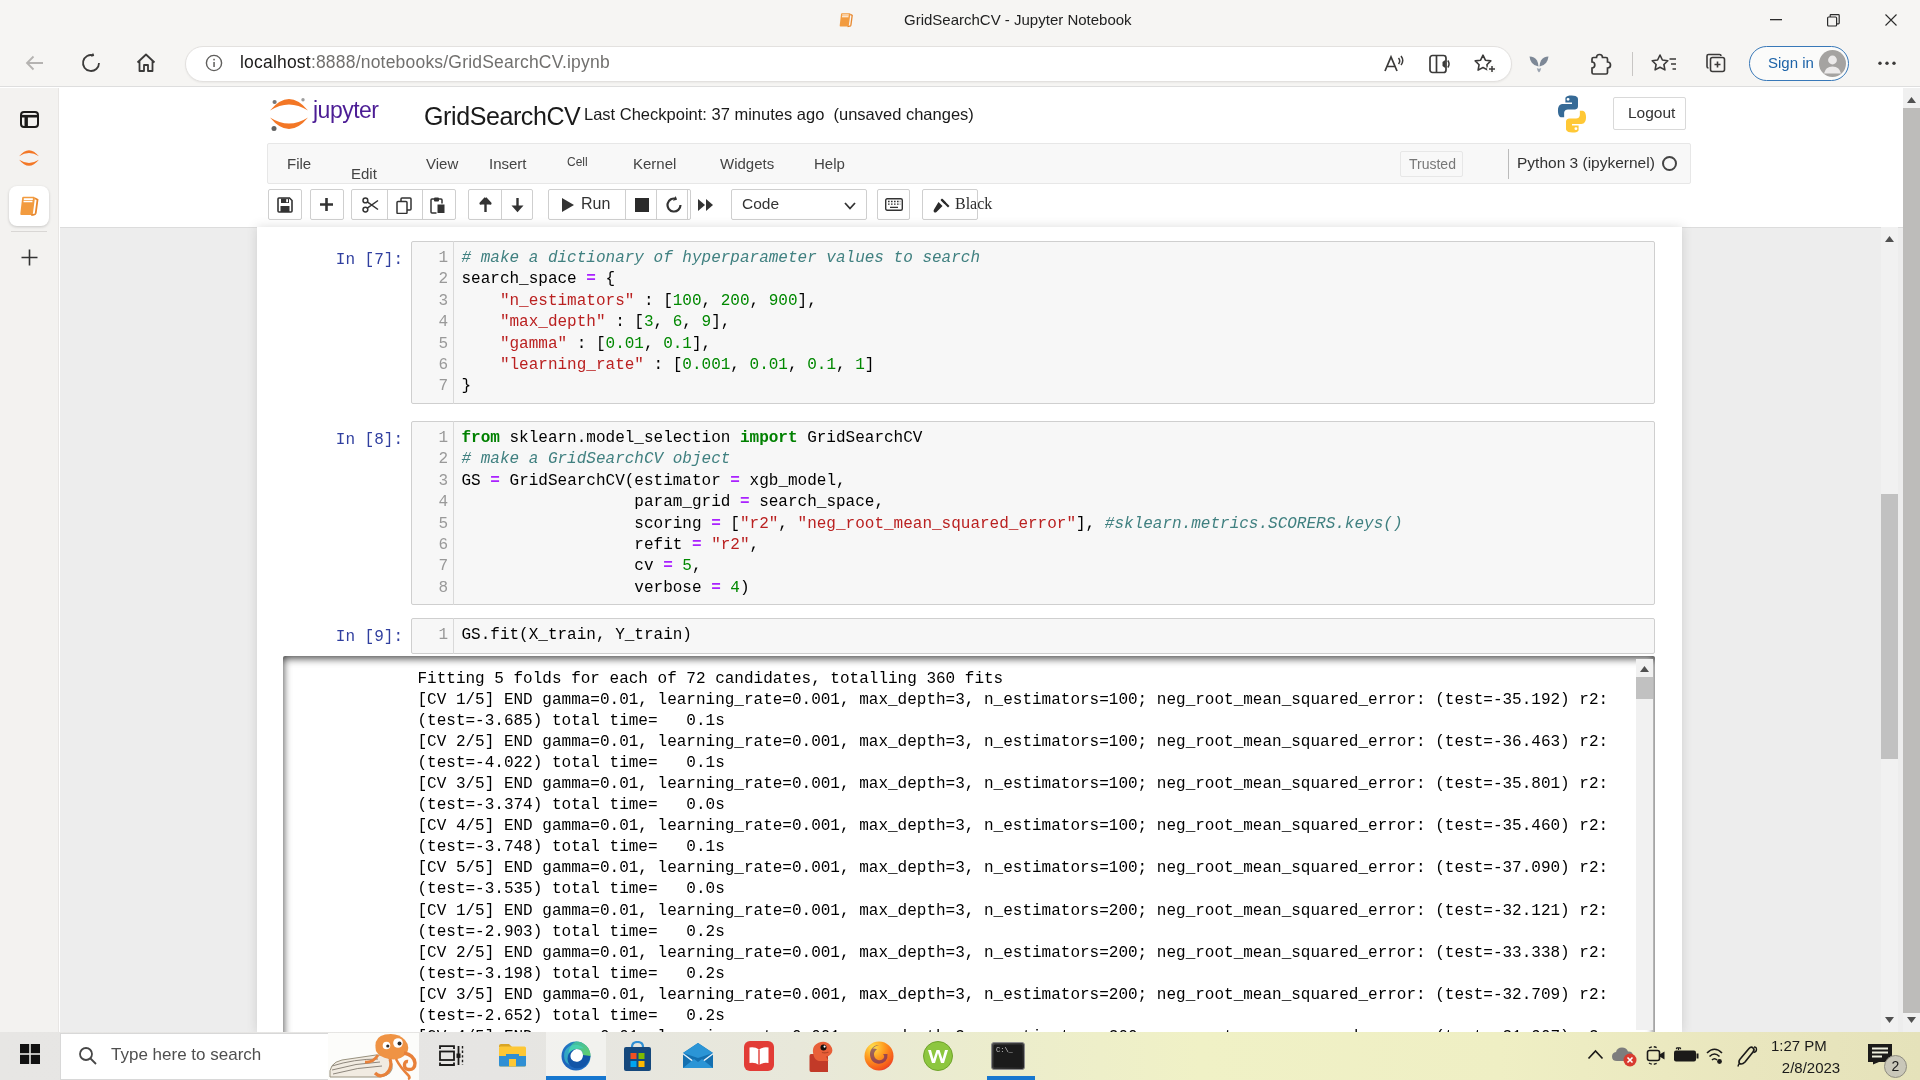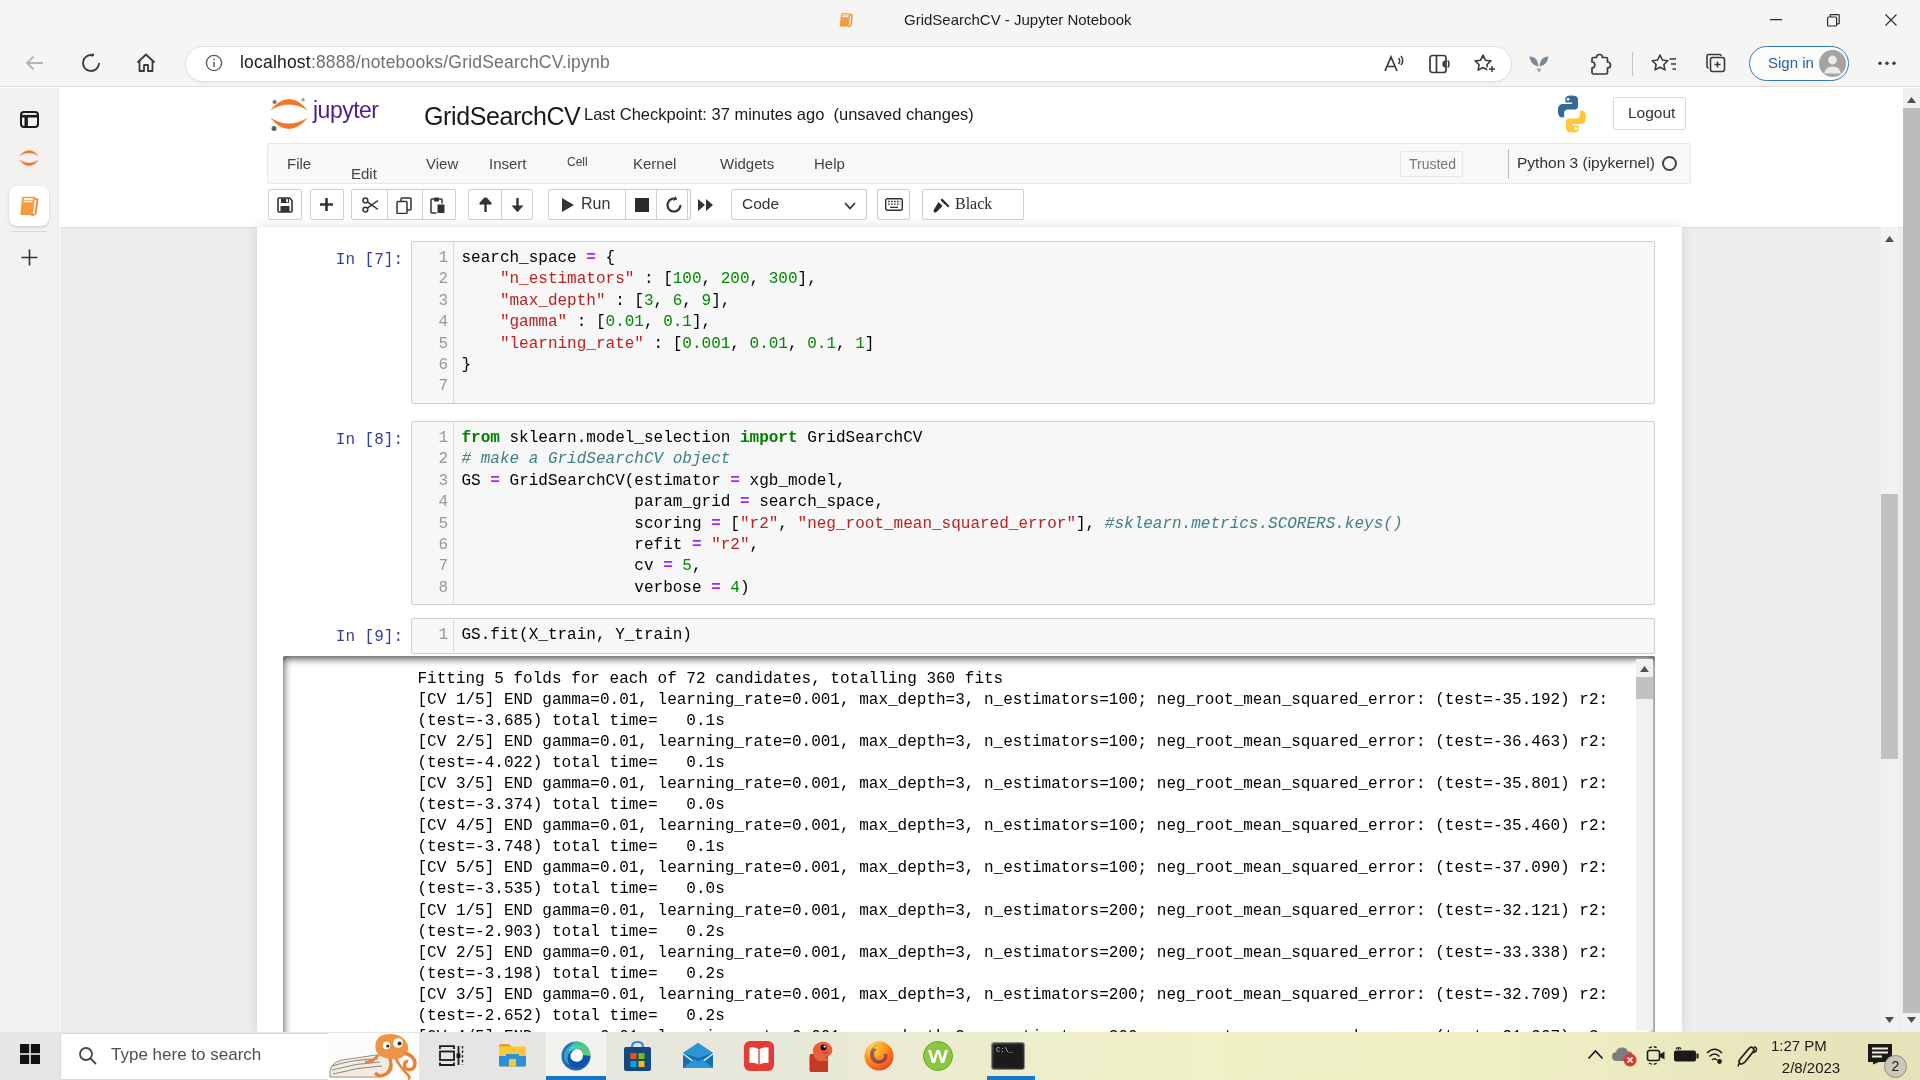--- a/index.html
+++ b/index.html
@@ -259,21 +259,21 @@
       </svg>
   </div>
 
   <div class="abs tbtn" style="left:877px;top:189px;width:33px;">
     <svg style="margin:8px auto;" width="18" height="13" viewBox="0 0 18 13">
         <rect x="0.7" y="0.7" width="16.6" height="11.6" rx="1.5" fill="none" stroke="#333" stroke-width="1.4"></rect>
         <path d="M3 3.5 h1.6 M6 3.5 h1.6 M9 3.5 h1.6 M12 3.5 h1.6 M3 6.2 h1.6 M6 6.2 h1.6 M9 6.2 h1.6 M12 6.2 h1.6 M14.8 3.5 h0.5 M14.8 6.2 h0.5 M5 9.3 h8" stroke="#333" stroke-width="1.3"></path>
       </svg>
   </div>
 
-  <div class="abs tbtn" style="left:922px;top:189px;width:102px;">
+  <div class="abs tbtn" style="left:922px;top:189px;width:56px;">
     <svg style="position:absolute;left:10px;top:7px;" width="17" height="17" viewBox="0 0 17 17">
         <path d="M9 1.5 L13 5.5 L11.5 7 L7.5 3 Z" fill="#2b2b2b"></path>
         <path d="M5.5 5 L9.5 9 L3.5 15 Q2 16 1 15 Q0 14 1 12.5 Z" fill="#2b2b2b"></path>
         <path d="M7 2.5 L14 9.5 L15.5 8 L8.5 1 Z" fill="#2b2b2b" transform="translate(1,1)"></path>
       </svg>
     <div style="position:absolute;left:32px;top:5px;font-size:16px;color:#2b2b2b;font-family:'Liberation Serif',serif;">Black</div>
   </div>
 </div>
 
 <div class="abs" style="left:60px;top:227px;width:1843px;height:805px;background:#ededed;border-top:1px solid #dcdcdc;"></div>
@@ -282,23 +282,23 @@
 <div class="abs mono" style="left:283px;top:250px;width:120px;text-align:right;color:#303F9F;">In [7]:</div>
 <div class="abs" style="left:411px;top:241px;width:1244px;height:163px;background:#f7f7f7;border:1px solid #cfcfcf;border-radius:2px;"></div>
 <div class="abs" style="left:453px;top:241px;width:1px;height:163px;background:#d9d9d9;"></div>
 <pre class="abs" style="left:411px;top:248px;width:37px;text-align:right;color:#999;">1
 2
 3
 4
 5
 6
 7</pre>
-<pre class="abs" style="left:461.5px;top:248px;">
+<pre class="abs" style="left:461.5px;top:248px;"><span class="cm-c"># make a dictionary of hyperparameter values to search</span>
 search_space <span class="cm-o">=</span> {
-    <span class="cm-s">"n_estimators"</span> : [<span class="cm-n">100</span>, <span class="cm-n">200</span>, <span class="cm-n">300</span>],
+    <span class="cm-s">"n_estimators"</span> : [<span class="cm-n">100</span>, <span class="cm-n">200</span>, <span class="cm-n">900</span>],
     <span class="cm-s">"max_depth"</span> : [<span class="cm-n">3</span>, <span class="cm-n">6</span>, <span class="cm-n">9</span>],
     <span class="cm-s">"gamma"</span> : [<span class="cm-n">0.01</span>, <span class="cm-n">0.1</span>],
     <span class="cm-s">"learning_rate"</span> : [<span class="cm-n">0.001</span>, <span class="cm-n">0.01</span>, <span class="cm-n">0.1</span>, <span class="cm-n">1</span>]
 }</pre>
 
 <div class="abs mono" style="left:283px;top:430px;width:120px;text-align:right;color:#303F9F;">In [8]:</div>
 <div class="abs" style="left:411px;top:421px;width:1244px;height:184px;background:#f7f7f7;border:1px solid #cfcfcf;border-radius:2px;"></div>
 <div class="abs" style="left:453px;top:421px;width:1px;height:184px;background:#d9d9d9;"></div>
 <pre class="abs" style="left:411px;top:428px;width:37px;text-align:right;color:#999;">1
 2

